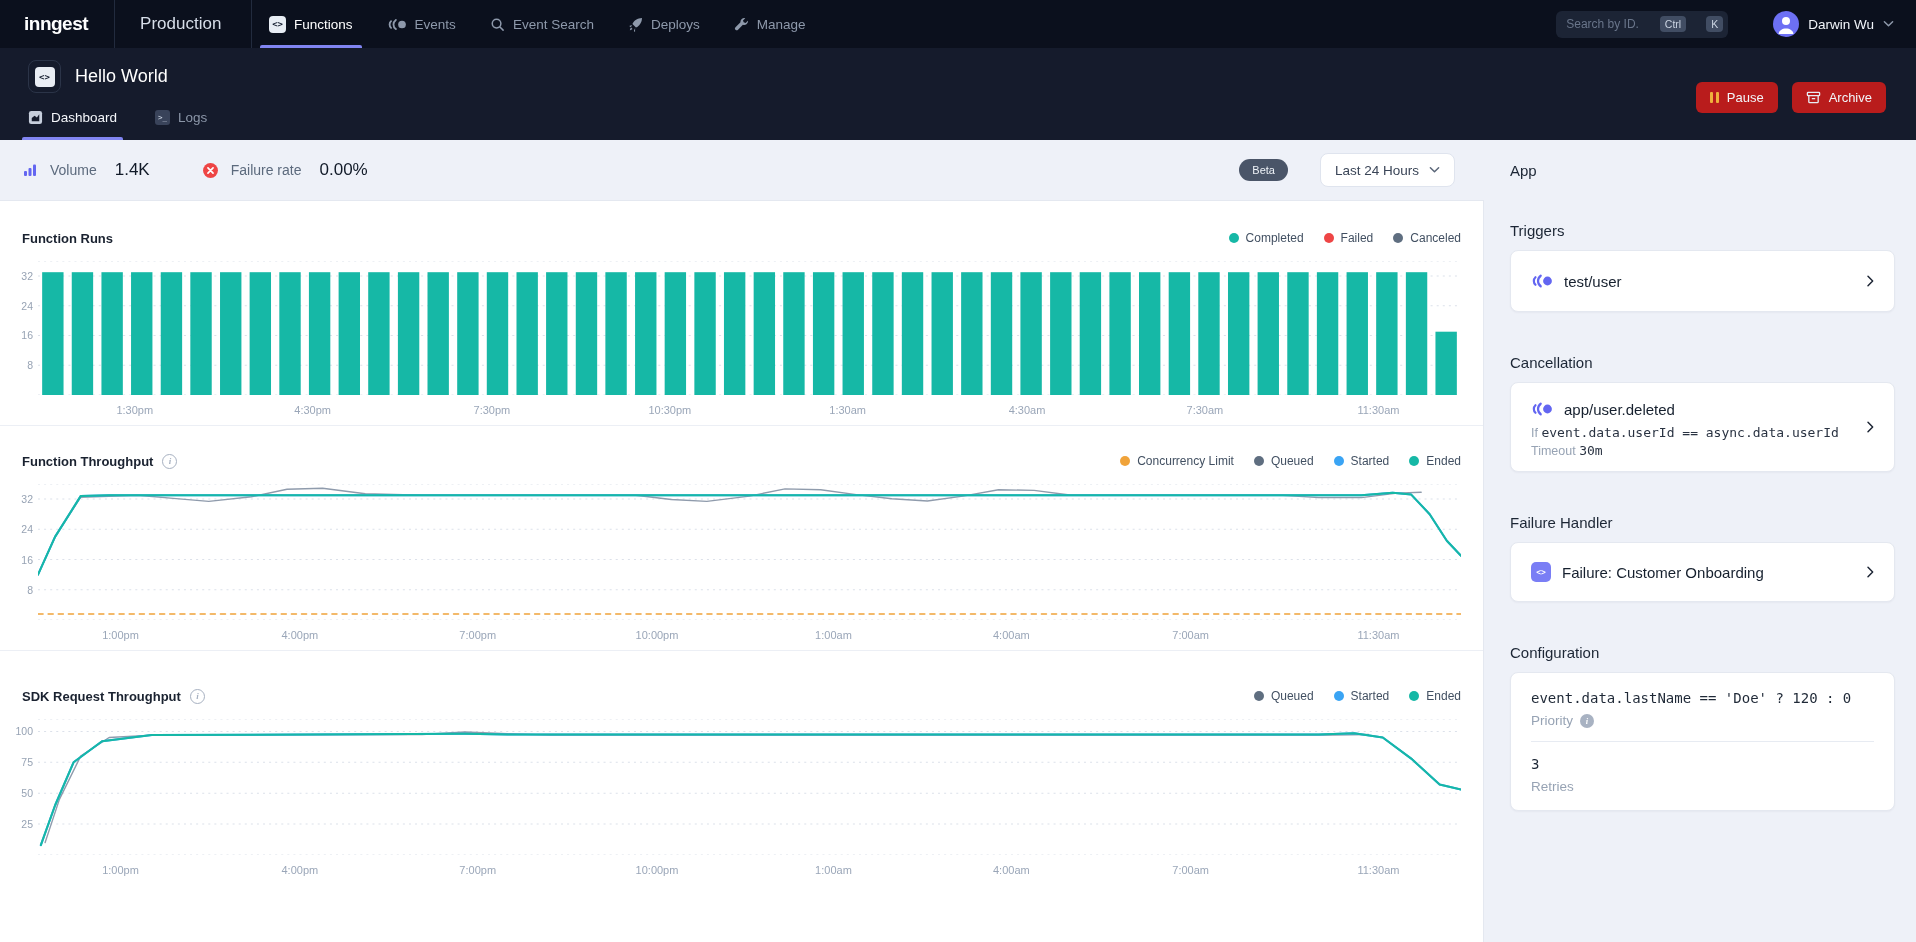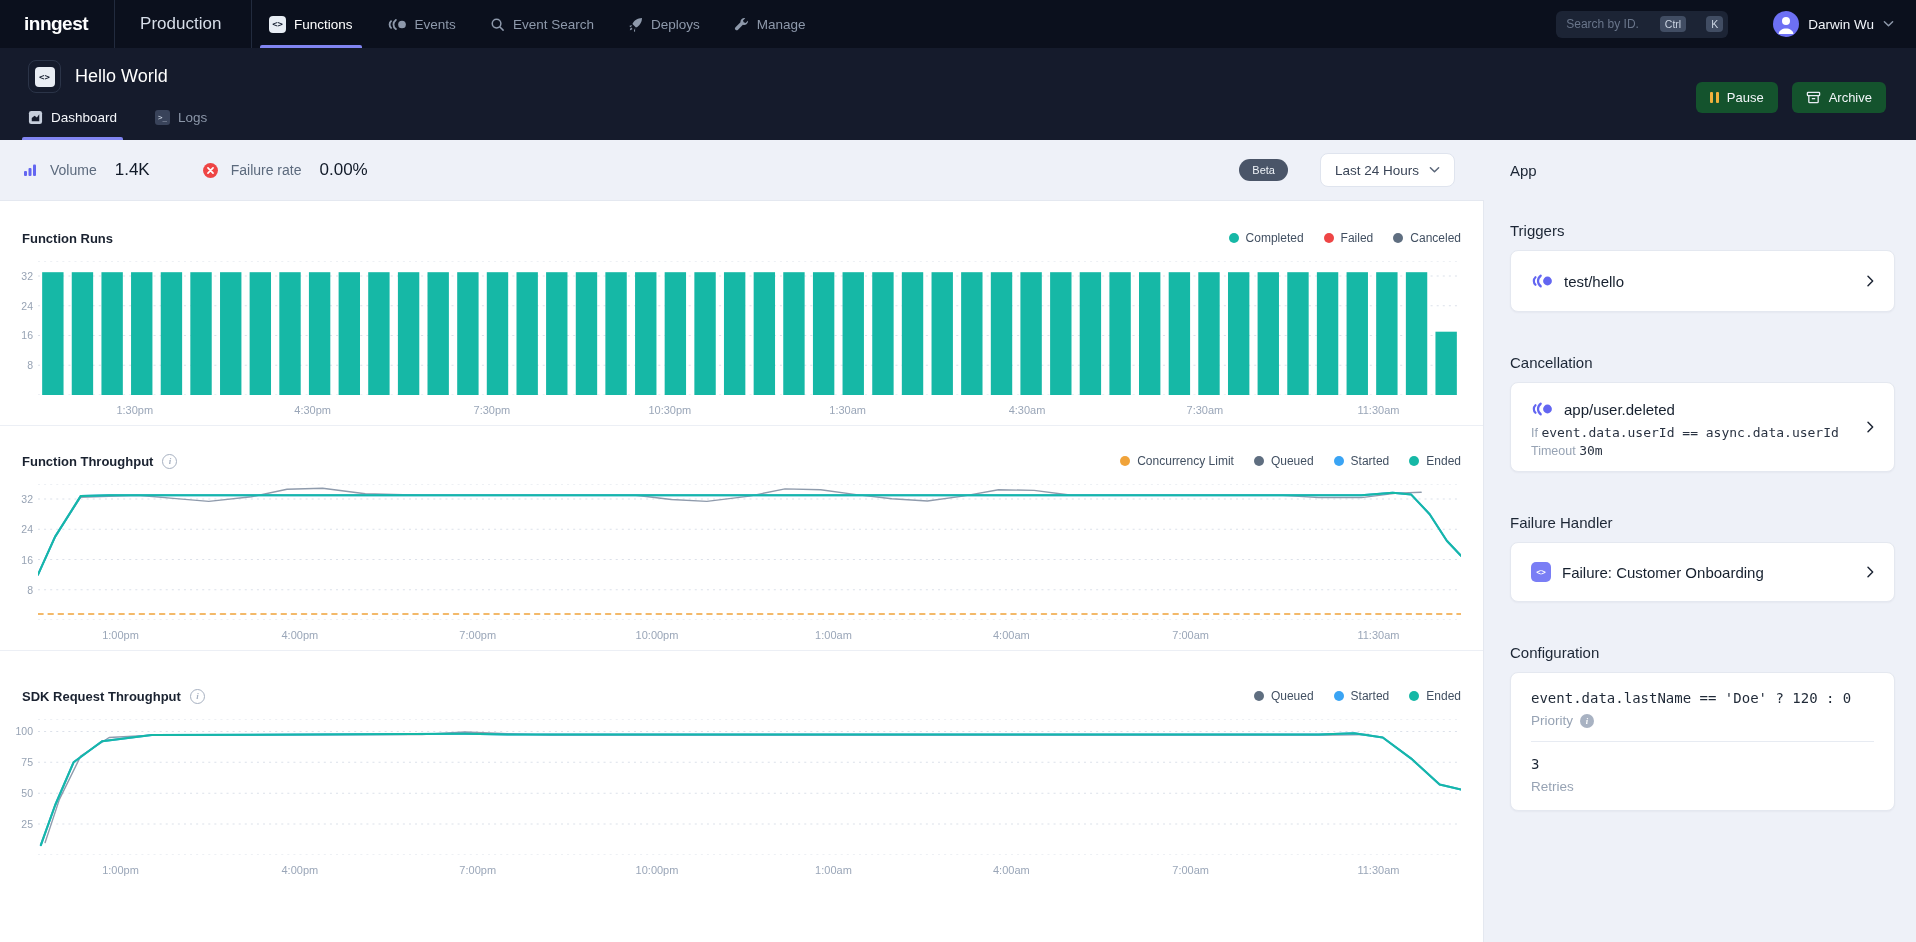--- a/index.html
+++ b/index.html
@@ -31,21 +31,21 @@
   .hdr-row { display:flex; align-items:center; gap:14px; }
   .fn-badge { width:33px; height:33px; border:1px solid #2b3448; border-radius:8px; display:flex; align-items:center; justify-content:center; }
   .fn-badge .inner { width:20px; height:20px; background:#e9edf4; border-radius:4px; display:flex; align-items:center; justify-content:center; font-size:9px; font-weight:700; color:#10192b; font-family:"DejaVu Sans Mono",monospace; }
   .hdr-title { color:#fff; font-size:18px; font-weight:400; }
   .hdr-tabs { position:absolute; left:28px; bottom:0; display:flex; gap:38px; }
   .htab { position:relative; display:flex; align-items:center; gap:8px; color:#8b96a8; font-size:13.5px; padding-bottom:15px; cursor:pointer; }
   .htab.active { color:#f4f6fa; }
   .htab.active::after { content:""; position:absolute; left:-6px; right:-6px; bottom:0; height:3px; background:#8185f2; border-radius:2px 2px 0 0; }
   .logs-ic { width:15px; height:15px; background:#39435a; color:#c9d2e0; border-radius:3px; display:flex; align-items:center; justify-content:center; font-size:7.5px; font-family:"DejaVu Sans Mono",monospace; }
   .hdr-actions { position:absolute; right:30px; top:34px; display:flex; gap:14px; }
-  .btn-dark { height:31px; background:#14532d; border:none; border-radius:6px; color:#f2f5f9; font-size:13px; font-family:inherit; display:flex; align-items:center; gap:8px; padding:0 14px; cursor:pointer; }
+  .btn-dark { height:31px; background:#b91c1c; border:none; border-radius:6px; color:#f2f5f9; font-size:13px; font-family:inherit; display:flex; align-items:center; gap:8px; padding:0 14px; cursor:pointer; }
   .pause-bars { display:flex; gap:3px; }
   .pause-bars span { width:3px; height:11px; background:#f0b13c; border-radius:1px; }
 
   
   .content { display:flex; height:802px; }
   .main { width:1484px; display:flex; flex-direction:column; }
   .statsbar { height:60px; display:flex; align-items:center; padding:0 29px 0 22px; gap:12px; }
   .stat-label { color:#5c6a7d; font-size:14px; }
   .stat-value { color:#111a28; font-size:17px; font-weight:500; margin-left:6px; }
   .stat-gap { width:28px; }
@@ -442,21 +442,21 @@
     <div class="sb-h">App</div>
 
     <div class="sb-h later">Triggers</div>
     <div class="card">
       <div class="icon-row">
         <svg width="22" height="14" viewBox="0 0 26 16">
           <circle cx="19.5" cy="8" r="5.2" fill="#6366f1"></circle>
           <path d="M11.5 1.8a7.6 7.6 0 0 0 0 12.4" stroke="#6366f1" stroke-width="2.6" fill="none" stroke-linecap="round"></path>
           <path d="M5.3 3.5a6.2 6.2 0 0 0 0 9" stroke="#6366f1" stroke-width="2.6" fill="none" stroke-linecap="round"></path>
         </svg>
-        <span class="card-title">test/hello</span>
+        <span class="card-title">test/user</span>
       </div>
       <svg class="chev" width="16" height="16" viewBox="0 0 24 24">
         <path d="M9 5l7 7-7 7" stroke="#1b2433" stroke-width="2.2" fill="none" stroke-linecap="round" stroke-linejoin="round"></path>
       </svg>
     </div>
 
     <div class="sb-h later">Cancellation</div>
     <div class="card" style="padding-top:13px;padding-bottom:13px">
       <div class="icon-row">
         <svg width="22" height="14" viewBox="0 0 26 16">

